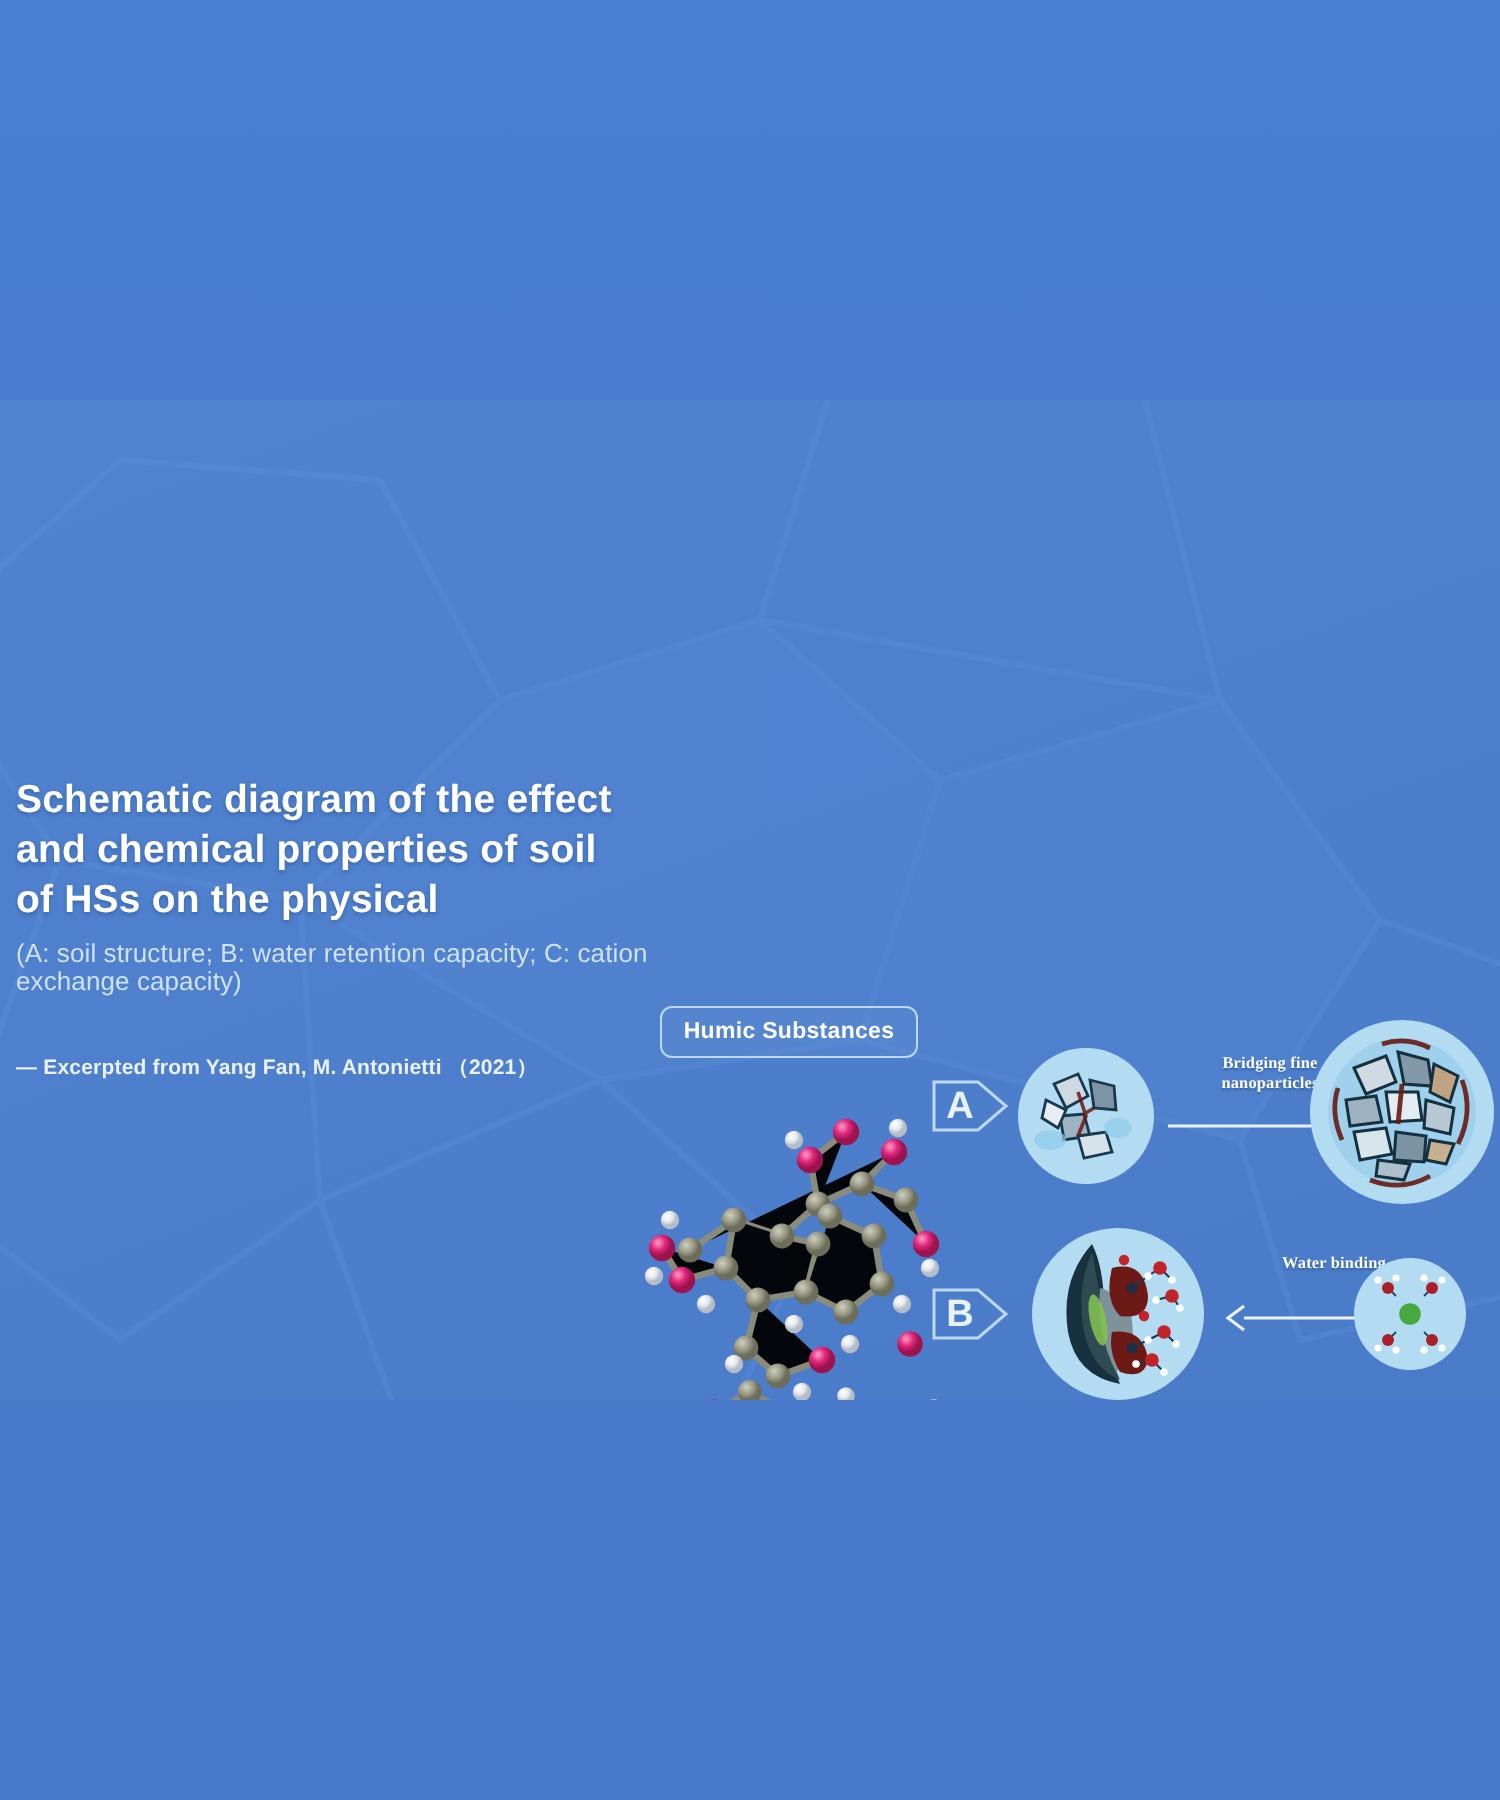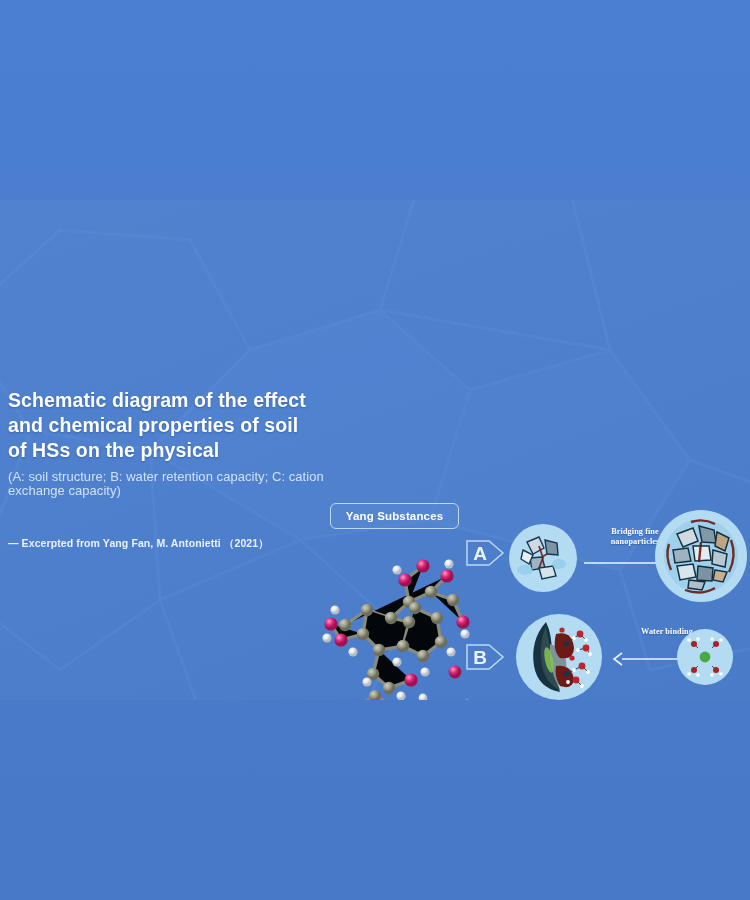--- a/index.html
+++ b/index.html
@@ -47,21 +47,21 @@
     text-shadow:0 1px 2px rgba(20,50,100,.35);
   }
   .subtitle{
     margin-top:7px;
     color:#cfe2f7;
     font-size:13px;
     line-height:14px;
     letter-spacing:.05px;
   }
   .attribution{
-    margin-top:39px;
+    margin-top:29px;
     color:#eaf2fd;
     font-size:10.5px;
     font-weight:bold;
     letter-spacing:.1px;
   }
 
   
   #hs-pill{
     position:absolute;
     left:330px;top:303px;
@@ -151,21 +151,21 @@
       <div class="title">
         <div>Schematic diagram of the effect</div>
         <div>and chemical properties of soil</div>
         <div>of HSs on the physical</div>
       </div>
       <div class="subtitle">(A: soil structure; B: water retention capacity; C: cation exchange capacity)</div>
       <div class="attribution">— Excerpted from Yang Fan, M. Antonietti （2021）</div>
     </div>
 
     <div id="hs-pill">
-      <span>Yang Substances</span>
+      <span>Humic Substances</span>
     </div>
 
     <svg id="molecule" viewBox="0 0 180 270">
       <defs>
         <radialGradient id="gC" cx="35%" cy="30%">
           <stop offset="0%" stop-color="#cfcfc0"></stop>
             <stop offset="60%" stop-color="#9a9a86"></stop>
             <stop offset="100%" stop-color="#6d6d5c"></stop>
         </radialGradient>
         <radialGradient id="gO" cx="35%" cy="30%">

